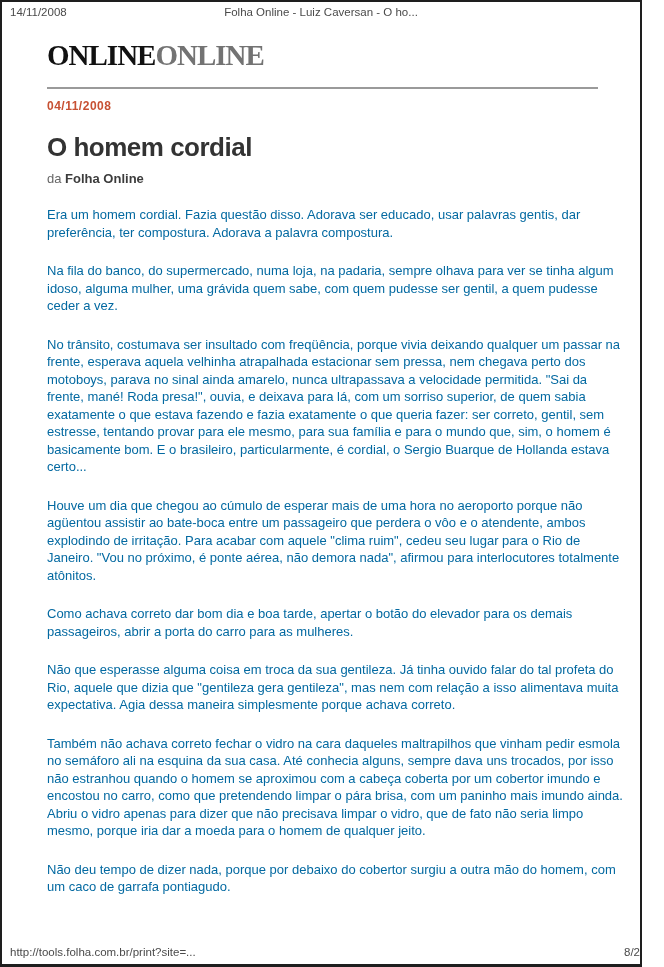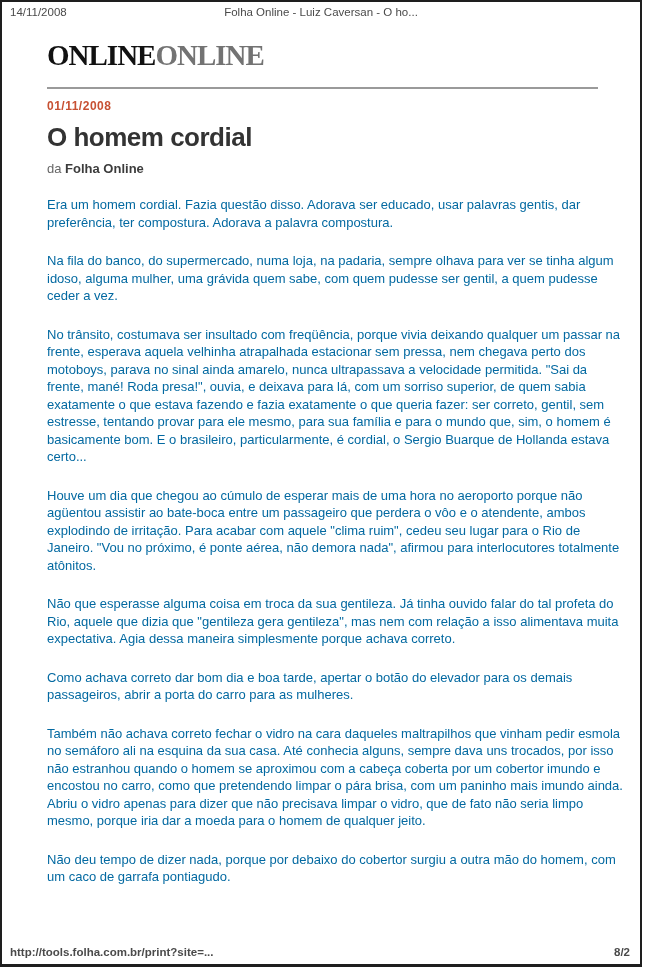--- a/index.html
+++ b/index.html
@@ -53,21 +53,21 @@
   }
 
   .article-date {
     margin-top: 10px;
     font-size: 12px;
     font-weight: bold;
     letter-spacing: 0.5px;
   }
 
   .article-title {
-    margin-top: 9px;
+    margin-top: 19px;
     font-size: 26px;
     font-weight: bold;
     letter-spacing: -0.5px;
     color: #333333;
     line-height: 30px;
   }
 
   .byline {
     margin-top: 9px;
     font-size: 13px;
@@ -81,28 +81,27 @@
     font-size: 13px;
     line-height: 17.5px;
     color: #3c3c3c;
   }
   .article-body p { margin: 0 0 21px 0; }
 
   .print-footer {
     position: absolute;
     bottom: 6px;
     left: 8px;
-    right: 10px;
+    right: 0;
     display: flex;
     justify-content: space-between;
     align-items: flex-end;
     font-size: 11.5px;
     color: #4a4a4a;
     background: transparent;
-    font-weight: bold;
   }
 </style>
 </head>
 <body>
 
 <div class="page">
 
   <div class="print-header">
     <span class="ph-date">14/11/2008</span>
     <span class="ph-title">Folha Online - Luiz Caversan - O ho...</span>
@@ -110,33 +109,33 @@
   </div>
 
   <div class="content">
 
     <div class="logo">
       <span class="logo-folha">ONLINE</span><span class="logo-online" style="color: #737373;">ONLINE</span>
     </div>
 
     <hr class="rule">
 
-    <div class="article-date" style="color: rgb(199, 81, 51);">01/11/2008</div>
+    <div class="article-date" style="color: rgb(199, 81, 51);">04/11/2008</div>
 
     <h1 class="article-title">O homem cordial</h1>
 
     <p class="byline"><span>da </span><b>Folha Online</b></p>
 
     <div class="article-body" id="article-body" style="color: #0369a1;">
         <p>Era um homem cordial. Fazia questão disso. Adorava ser educado, usar palavras gentis, dar preferência, ter compostura. Adorava a palavra compostura.</p>
         <p>Na fila do banco, do supermercado, numa loja, na padaria, sempre olhava para ver se tinha algum idoso, alguma mulher, uma grávida quem sabe, com quem pudesse ser gentil, a quem pudesse ceder a vez.</p>
         <p>No trânsito, costumava ser insultado com freqüência, porque vivia deixando qualquer um passar na frente, esperava aquela velhinha atrapalhada estacionar sem pressa, nem chegava perto dos motoboys, parava no sinal ainda amarelo, nunca ultrapassava a velocidade permitida. "Sai da frente, mané! Roda presa!", ouvia, e deixava para lá, com um sorriso superior, de quem sabia exatamente o que estava fazendo e fazia exatamente o que queria fazer: ser correto, gentil, sem estresse, tentando provar para ele mesmo, para sua família e para o mundo que, sim, o homem é basicamente bom. E o brasileiro, particularmente, é cordial, o Sergio Buarque de Hollanda estava certo...</p>
         <p>Houve um dia que chegou ao cúmulo de esperar mais de uma hora no aeroporto porque não agüentou assistir ao bate-boca entre um passageiro que perdera o vôo e o atendente, ambos explodindo de irritação. Para acabar com aquele "clima ruim", cedeu seu lugar para o Rio de Janeiro. "Vou no próximo, é ponte aérea, não demora nada", afirmou para interlocutores totalmente atônitos.</p>
+        <p>Como achava correto dar bom dia e boa tarde, apertar o botão do elevador para os demais passageiros, abrir a porta do carro para as mulheres.</p>
         <p>Não que esperasse alguma coisa em troca da sua gentileza. Já tinha ouvido falar do tal profeta do Rio, aquele que dizia que "gentileza gera gentileza", mas nem com relação a isso alimentava muita expectativa. Agia dessa maneira simplesmente porque achava correto.</p>
-        <p>Como achava correto dar bom dia e boa tarde, apertar o botão do elevador para os demais passageiros, abrir a porta do carro para as mulheres.</p>
         <p>Também não achava correto fechar o vidro na cara daqueles maltrapilhos que vinham pedir esmola no semáforo ali na esquina da sua casa. Até conhecia alguns, sempre dava uns trocados, por isso não estranhou quando o homem se aproximou com a cabeça coberta por um cobertor imundo e encostou no carro, como que pretendendo limpar o pára brisa, com um paninho mais imundo ainda. Abriu o vidro apenas para dizer que não precisava limpar o vidro, que de fato não seria limpo mesmo, porque iria dar a moeda para o homem de qualquer jeito.</p>
         <p>Não deu tempo de dizer nada, porque por debaixo do cobertor surgiu a outra mão do homem, com um caco de garrafa pontiagudo.</p>
       </div>
 
   </div>
 
   <div class="print-footer">
     <span>http://tools.folha.com.br/print?site=...</span>
     <span>8/2</span>
   </div>

